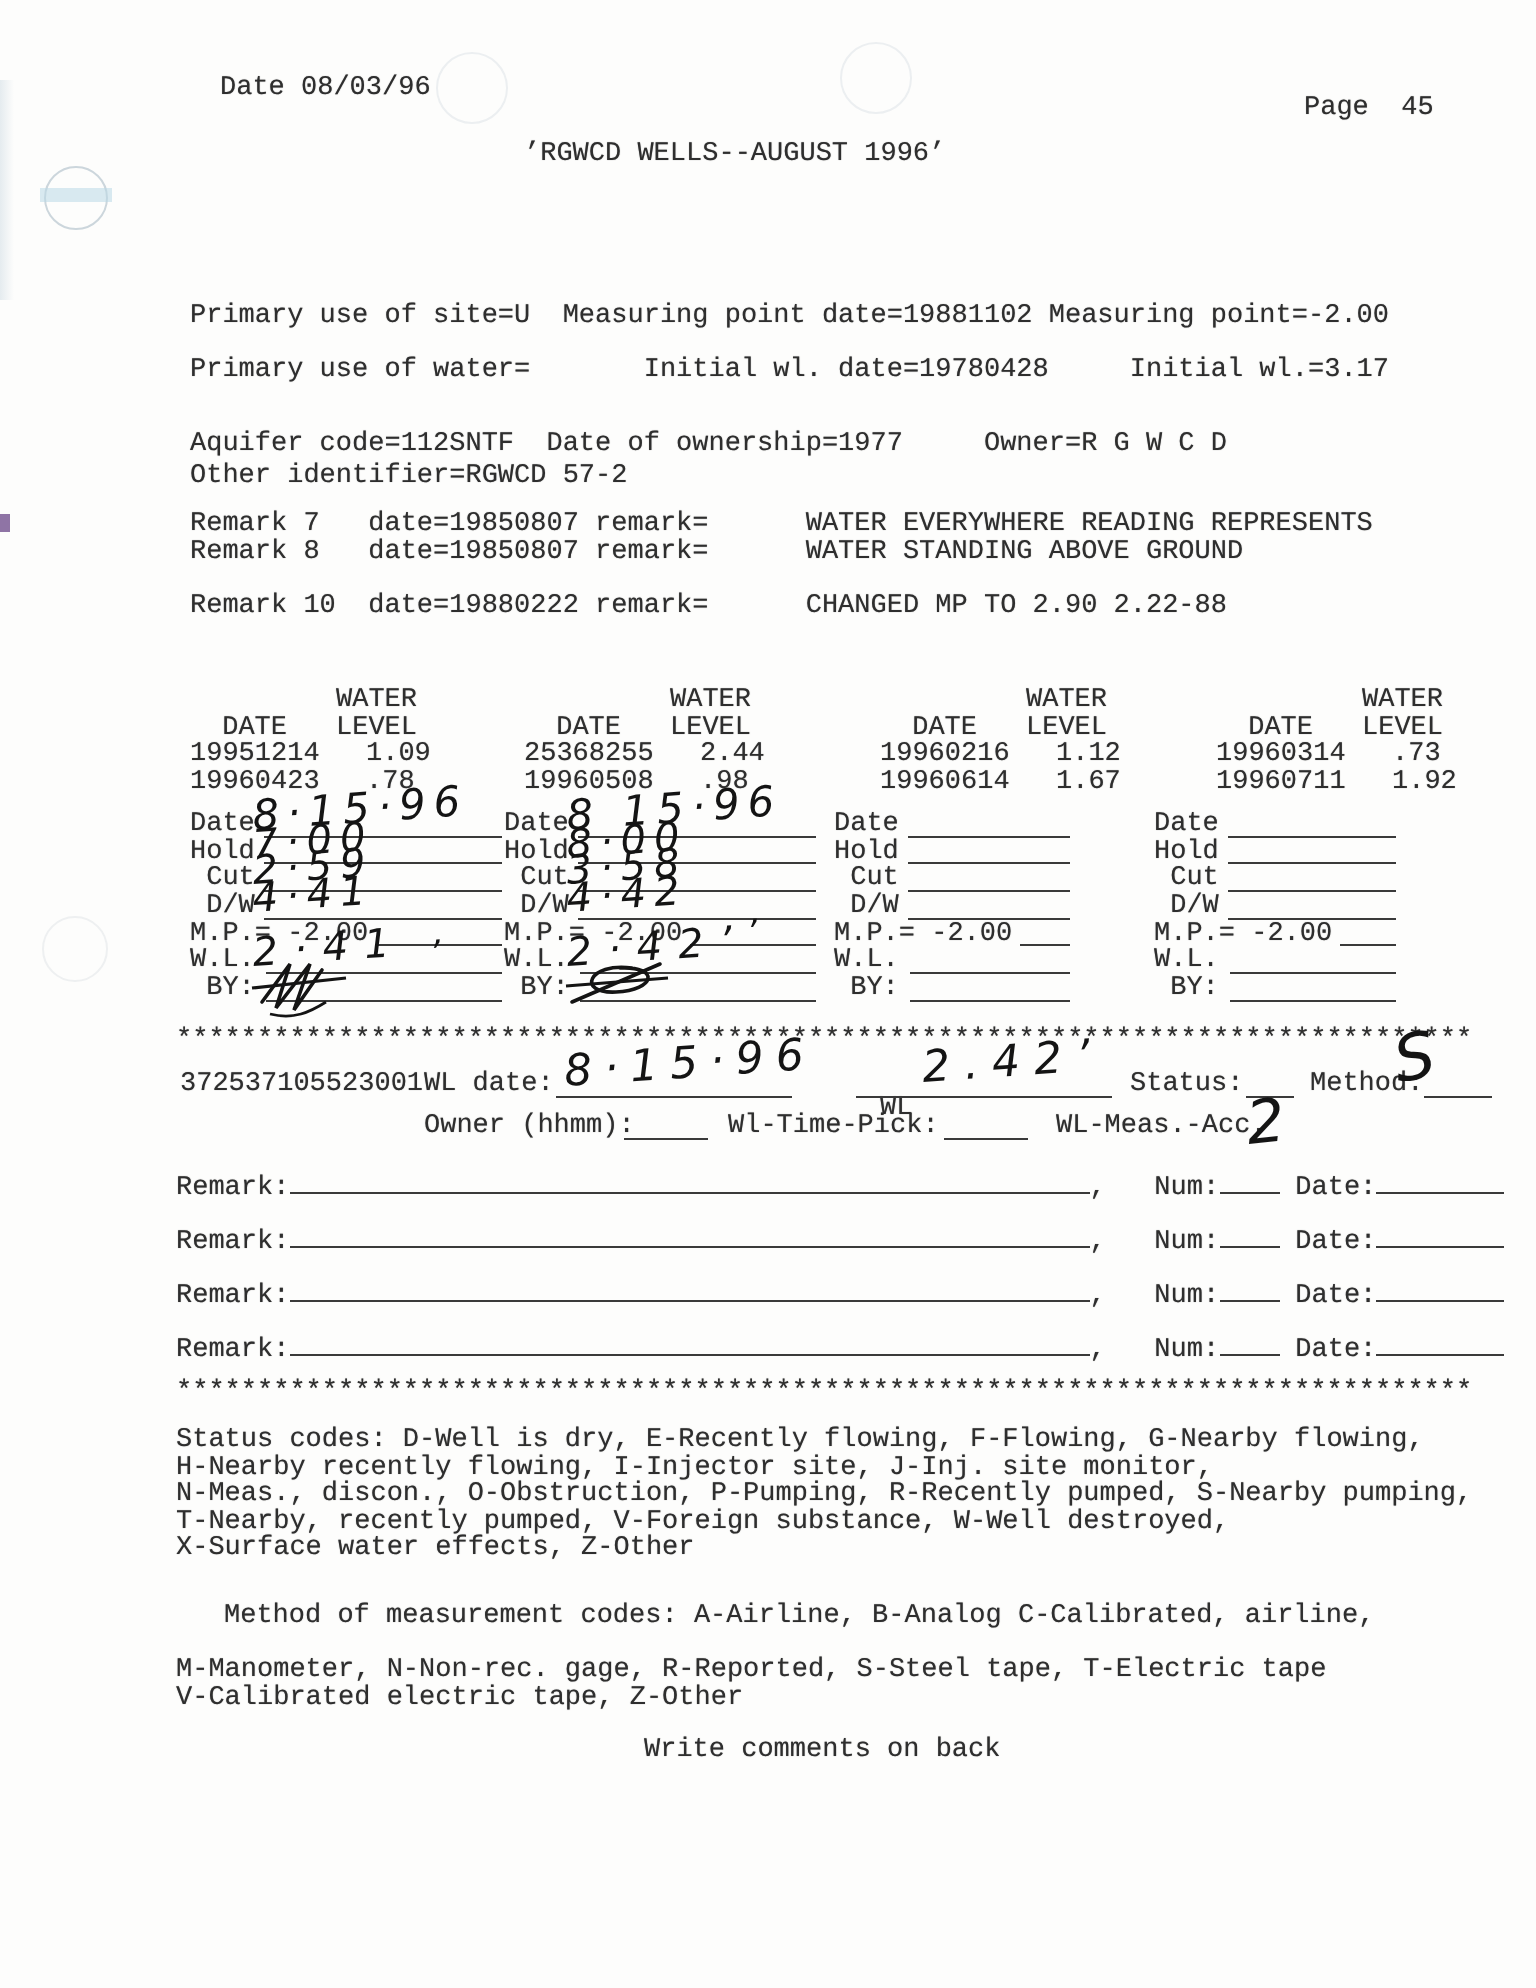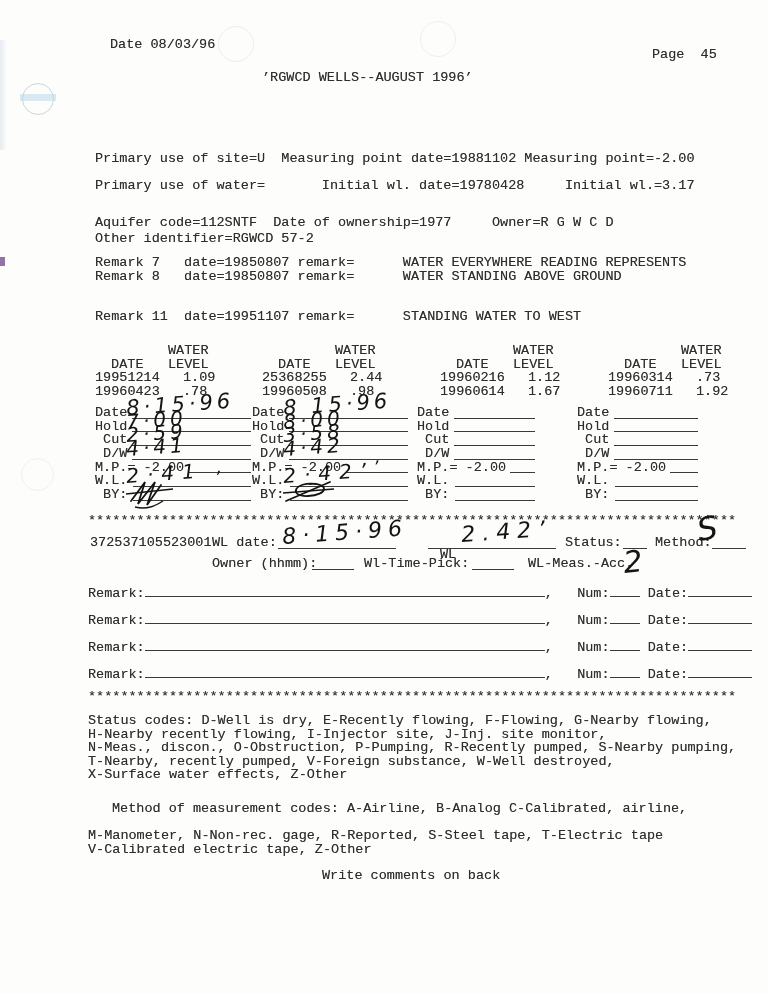--- a/index.html
+++ b/index.html
@@ -60,21 +60,21 @@
   <div class="t" style="left:652px; top:48px;">Page  45</div>
   <div class="t" style="left:262px; top:71px;">’RGWCD WELLS--AUGUST 1996’</div>
 
   <div class="t" style="left:95px; top:152px;">Primary use of site=U  Measuring point date=19881102 Measuring point=-2.00</div>
   <div class="t" style="left:95px; top:179px;">Primary use of water=       Initial wl. date=19780428     Initial wl.=3.17</div>
   <div class="t" style="left:95px; top:189px;margin-top:27px;">Aquifer code=112SNTF  Date of ownership=1977     Owner=R G W C D</div>
   <div class="t" style="left:95px; top:232px;">Other identifier=RGWCD 57-2</div>
 
   <div class="t" style="left:95px; top:256px;">Remark 7   date=19850807 remark=      WATER EVERYWHERE READING REPRESENTS</div>
   <div class="t" style="left:95px; top:269.5px;">Remark 8   date=19850807 remark=      WATER STANDING ABOVE GROUND</div>
-  <div class="t" style="left:95px; top:310px;">Remark 11  date=19951107 remark=      STANDING WATER TO WEST</div>
+  <div class="t" style="left:95px; top:296.5px;">Remark 10  date=19880222 remark=      CHANGED MP TO 2.90 2.22-88</div>
 
   <div class="wlcol" style="left:95px;">
     <div class="wlrow"><span class="wl-water">WATER</span></div>
     <div class="wlrow"><span class="wl-dhead"> DATE</span><span>LEVEL</span></div>
     <div class="wlrow"><span class="wl-date">19951214</span><span>1.09</span></div>
     <div class="wlrow"><span class="wl-date">19960423</span><span>.78</span></div>
   </div>
   <div class="wlcol" style="left:262px;">
     <div class="wlrow"><span class="wl-water">WATER</span></div>
     <div class="wlrow"><span class="wl-dhead"> DATE</span><span>LEVEL</span></div>

